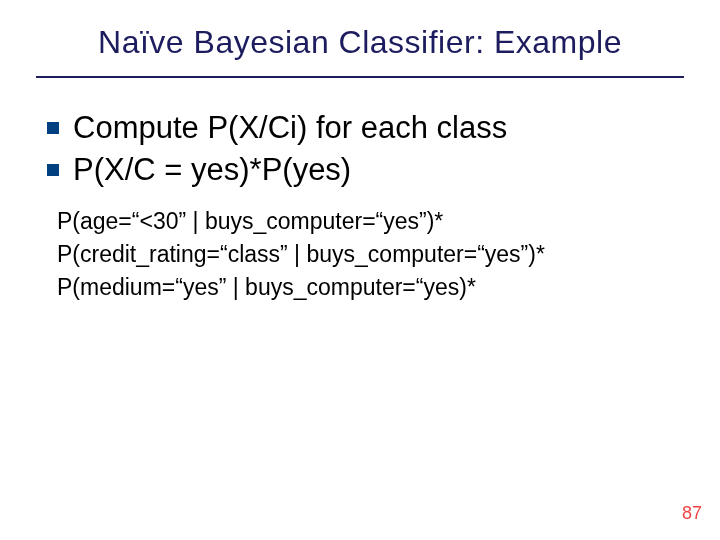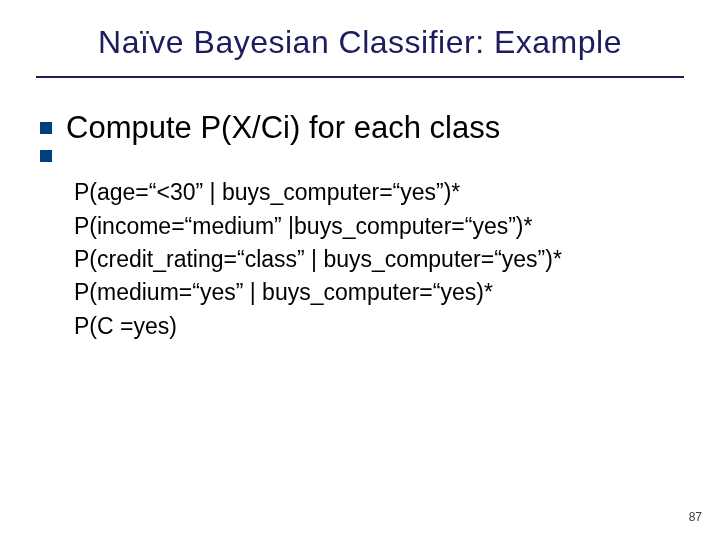--- a/index.html
+++ b/index.html
@@ -34,21 +34,21 @@
     position: absolute;
     top: 76px;
     left: 36px;
     width: 648px;
     height: 2px;
     background: #1c1c5e;
   }
   .body {
     position: absolute;
     top: 108px;
-    left: 40px;
+    left: 47px;
     width: 640px;
   }
   .bullet-row {
     display: flex;
     align-items: center;
     margin-bottom: 2px;
   }
   .bullet {
     width: 12px;
     height: 12px;
@@ -56,60 +56,59 @@
     margin-right: 14px;
     flex: 0 0 auto;
   }
   .bullet-text {
     font-size: 31px;
     line-height: 1.3;
     font-weight: 400;
   }
   .detail-block {
     margin-top: 14px;
-    margin-left: 34px;
+    margin-left: 10px;
   }
   .detail-line {
     font-family: "Comic Sans MS", "Comic Sans", cursive, sans-serif;
     font-size: 23px;
     line-height: 1.45;
     font-weight: 400;
   }
   .page-num {
     position: absolute;
     bottom: 14px;
     right: 18px;
-    font-size: 12px;
-    color: #404040;
+    font-size: 18px;
+    color: #ef4444;
   }
 </style>
 </head>
 <body>
 
 <div class="slide">
 
   <div class="title">Naïve Bayesian Classifier:  Example</div>
   <div class="title-rule"></div>
 
   <div class="body">
 
     <div class="bullet-row">
       <div class="bullet"></div>
       <div class="bullet-text">Compute P(X/Ci) for each class</div>
     </div>
 
     <div class="bullet-row">
       <div class="bullet"></div>
+      <div class="bullet-text">P(X/C = yes)*P(yes)</div>
     </div>
 
     <div class="detail-block">
       <div class="detail-line">P(age=“&lt;30” | buys_computer=“yes”)*</div>
-      <div class="detail-line">P(income=“medium” |buys_computer=“yes”)*</div>
       <div class="detail-line">P(credit_rating=“class” | buys_computer=“yes”)*</div>
       <div class="detail-line">P(medium=“yes” | buys_computer=“yes)*</div>
-      <div class="detail-line">P(C =yes)</div>
     </div>
 
   </div>
 
   <div class="page-num">87</div>
 
 </div>
 
 </body></html>

